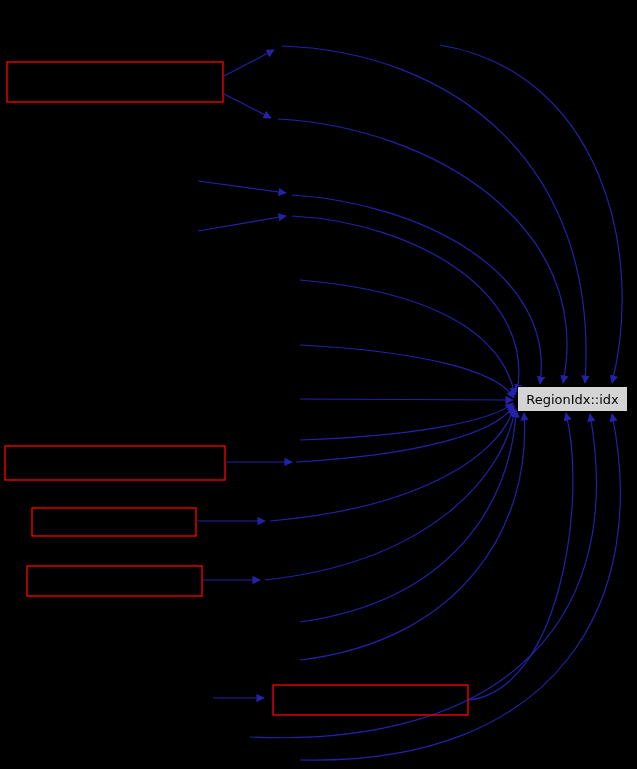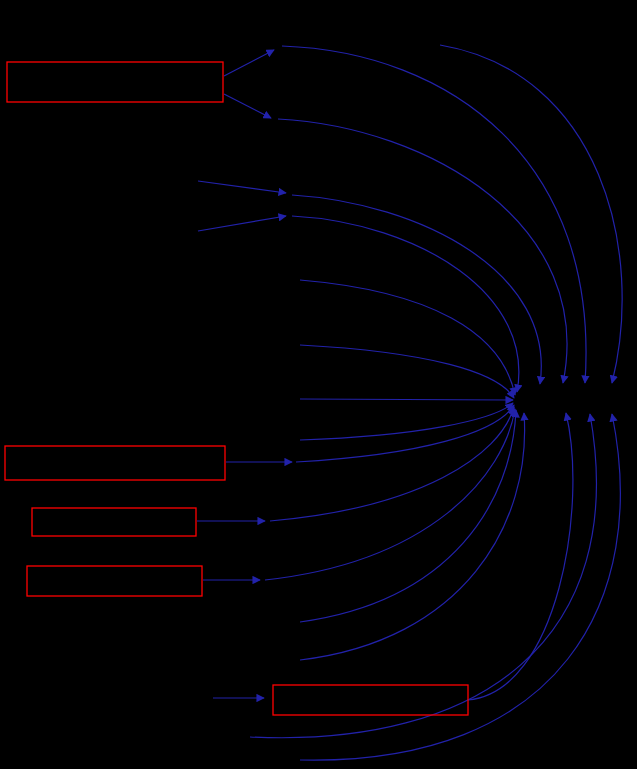--- a/index.html
+++ b/index.html
@@ -66,13 +66,16 @@
       <line x1="226" y1="462" x2="292" y2="462" stroke="#2222aa" stroke-width="1.2" marker-end="url(#arrow)"></line>
       <line x1="197" y1="521" x2="265" y2="521" stroke="#2222aa" stroke-width="1.2" marker-end="url(#arrow)"></line>
       <line x1="203" y1="580" x2="260" y2="580" stroke="#2222aa" stroke-width="1.2" marker-end="url(#arrow)"></line>
       <line x1="213" y1="698" x2="264" y2="698" stroke="#2222aa" stroke-width="1.2" marker-end="url(#arrow)"></line>
       <rect x="7" y="62" width="216" height="40" fill="none" stroke="#ff0000" stroke-width="1.3"></rect>
       <rect x="5" y="446" width="220" height="34" fill="none" stroke="#ff0000" stroke-width="1.3"></rect>
       <rect x="32" y="508" width="164" height="28" fill="none" stroke="#ff0000" stroke-width="1.3"></rect>
       <rect x="27" y="566" width="175" height="30" fill="none" stroke="#ff0000" stroke-width="1.3"></rect>
       <rect x="273" y="685" width="195" height="30" fill="none" stroke="#ff0000" stroke-width="1.3"></rect>
     </svg>
+  <div id="main-node" style="left: 517px; top: 386px; width: 111px; height: 26px; background: rgb(212, 212, 212); border: 1px solid rgb(0, 0, 0); color: rgb(0, 0, 0);">
+    <span>RegionIdx::idx</span>
+  </div>
 </div>
 
 </body></html>

